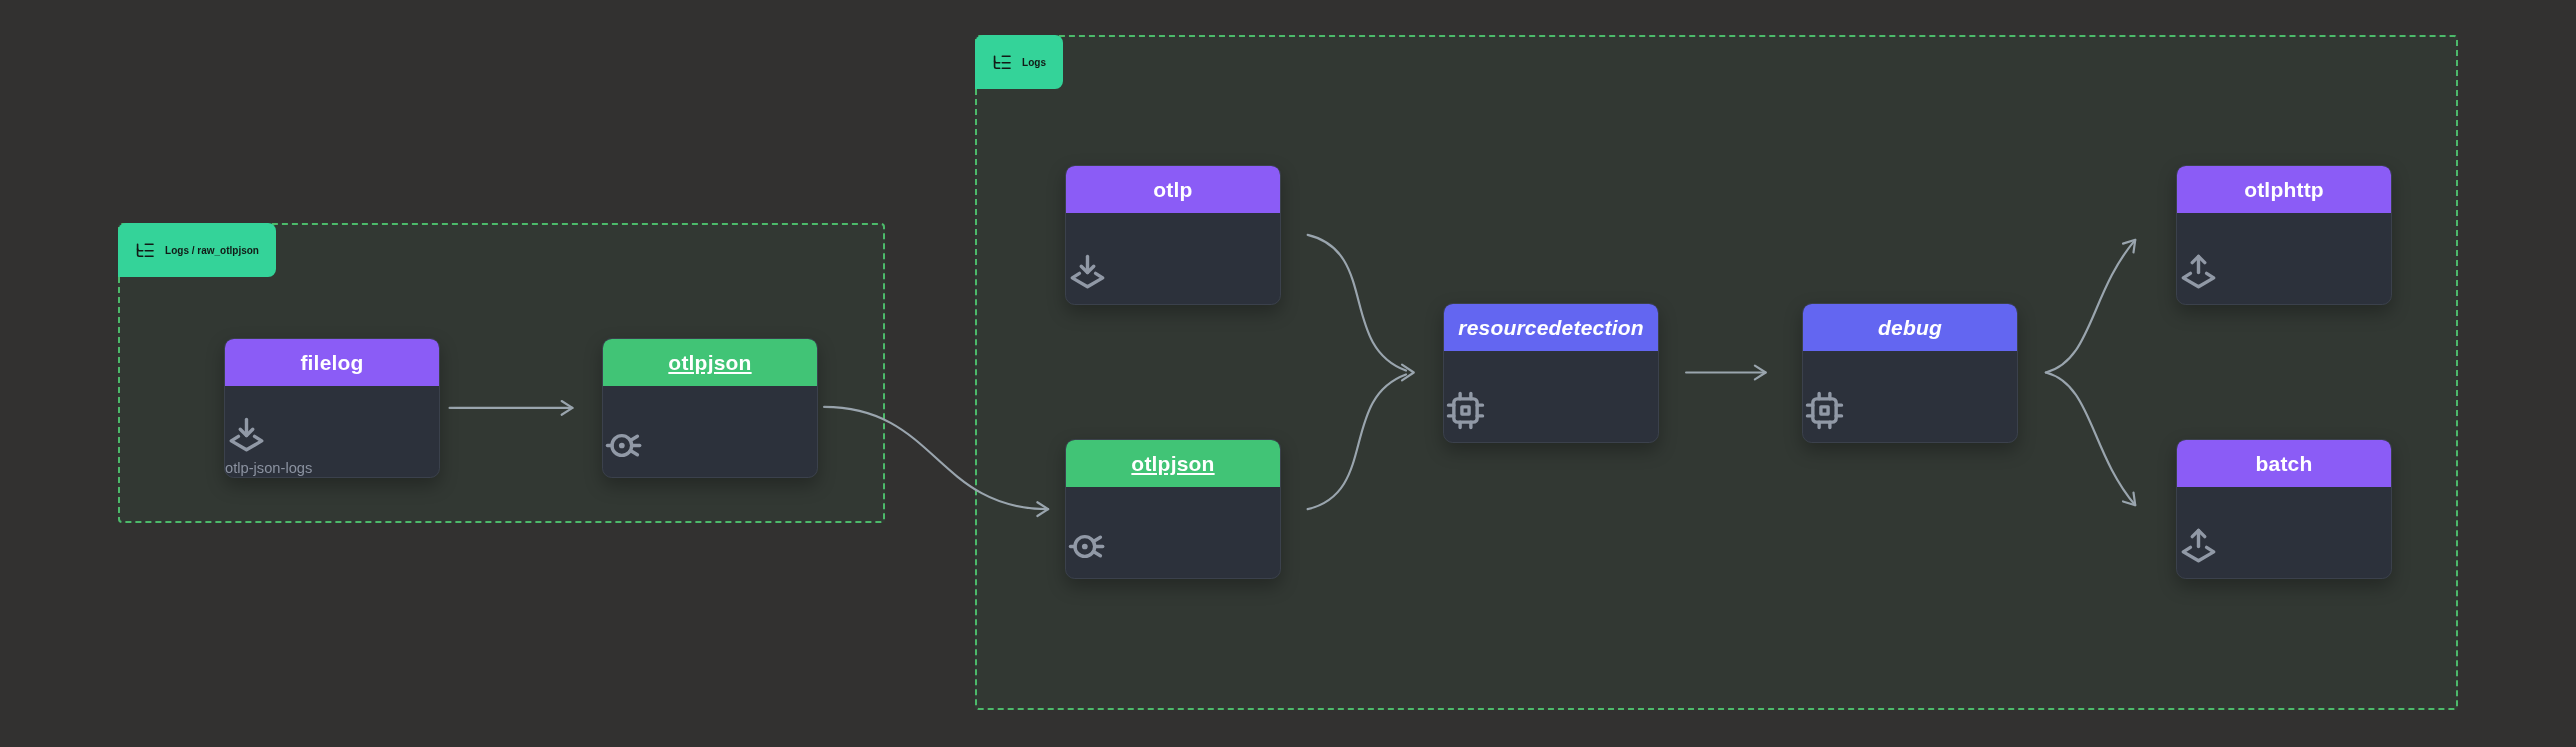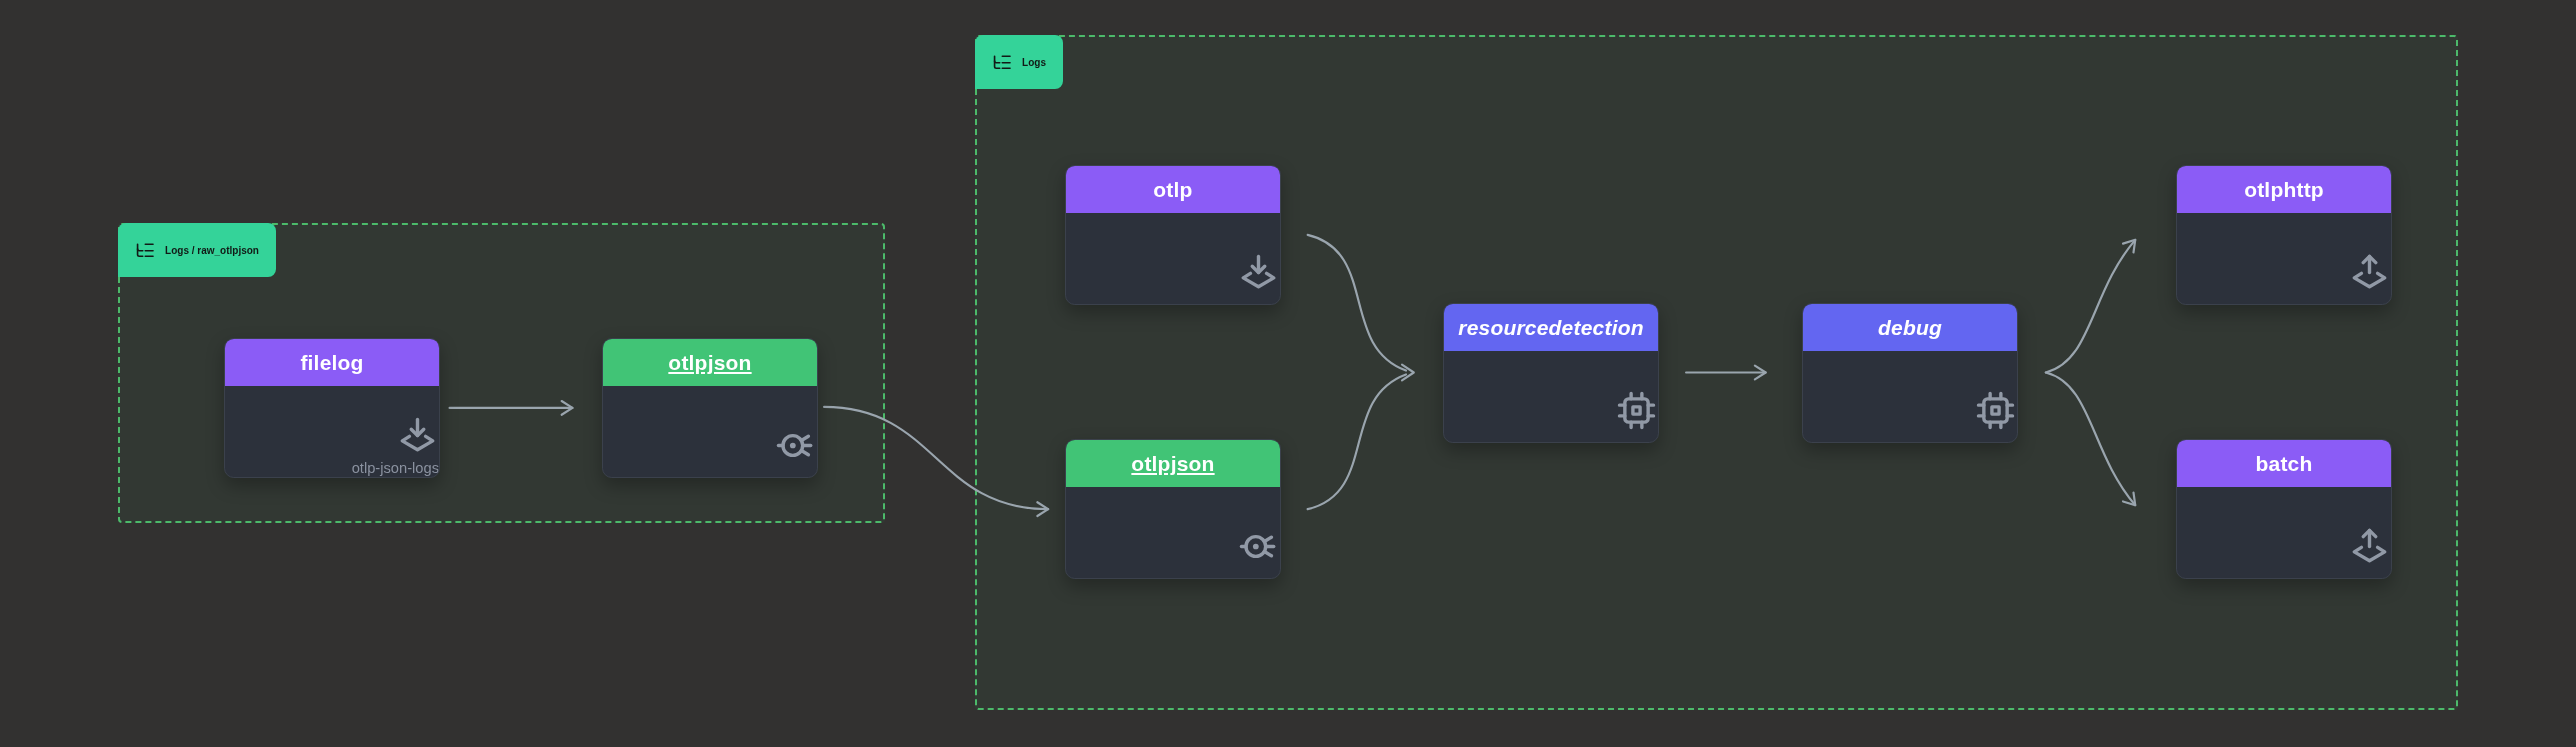--- a/index.html
+++ b/index.html
@@ -65,21 +65,21 @@
     color:var(--title-text);
     font-size:21px;font-weight:600;
     letter-spacing:0.2px;
   }
   .node[data-type="receiver"] .node-header{background:var(--receiver-header);}
   .node[data-type="processor"] .node-header{background:var(--processor-header);font-style:italic;}
   .node[data-type="exporter"] .node-header{background:var(--exporter-header);}
   .node[data-type="connector"] .node-header{background:var(--connector-header);text-decoration:underline;}
   .node-body{
     height:118px;
-    display:flex;flex-direction:column;align-items:flex-end;justify-content:center;
+    display:flex;flex-direction:column;align-items:flex-start;justify-content:center;
     gap:3.9px;
   }
   .node-body svg{width:43px;height:43px;stroke:var(--icon);}
   .node-subtitle{
     color:var(--subtitle-text);
     font-size:14.7px;
     line-height:1;
   }
 
   svg.icon{fill:none;stroke-linecap:round;stroke-linejoin:round;stroke-width:1.9;}

